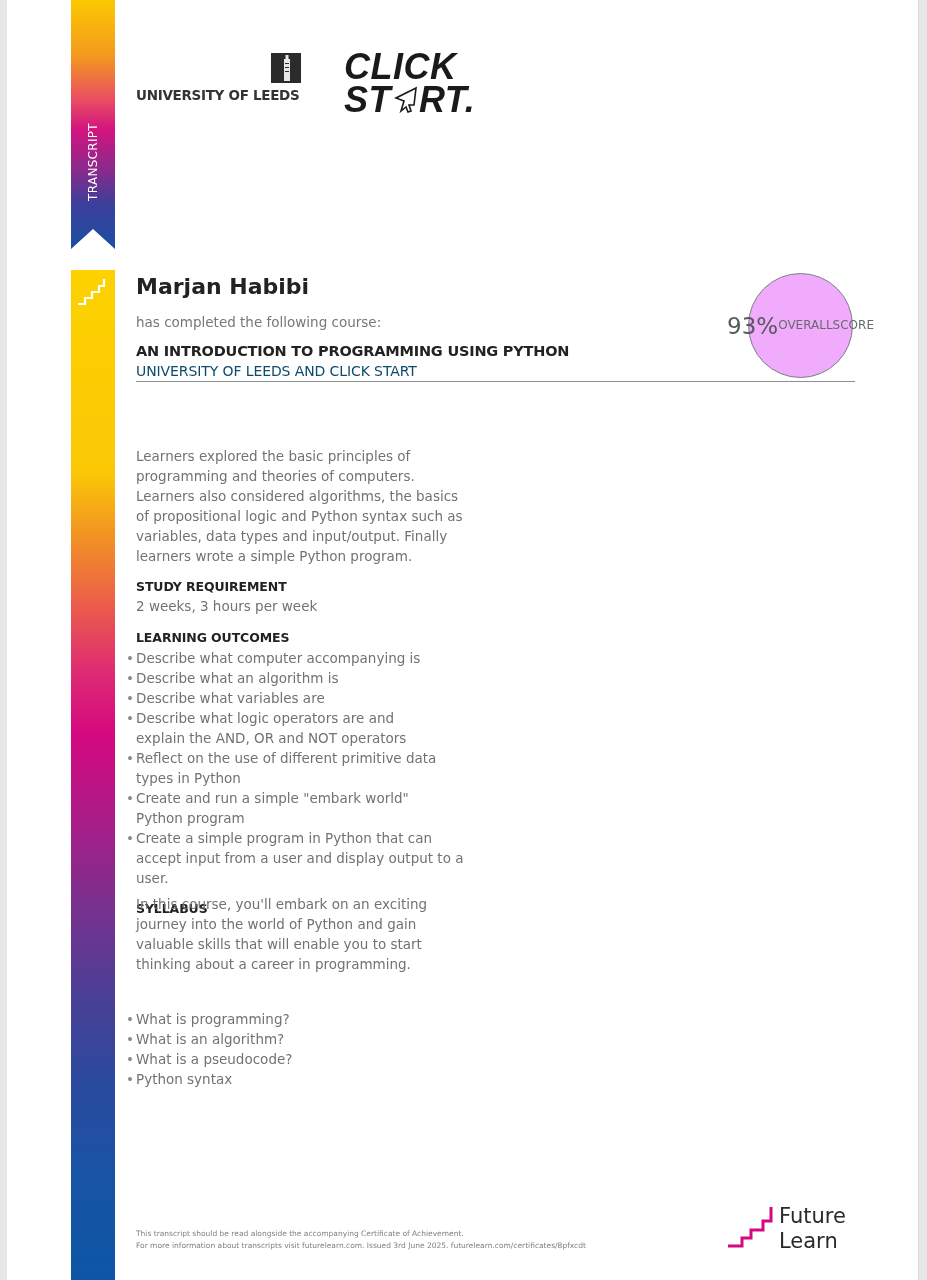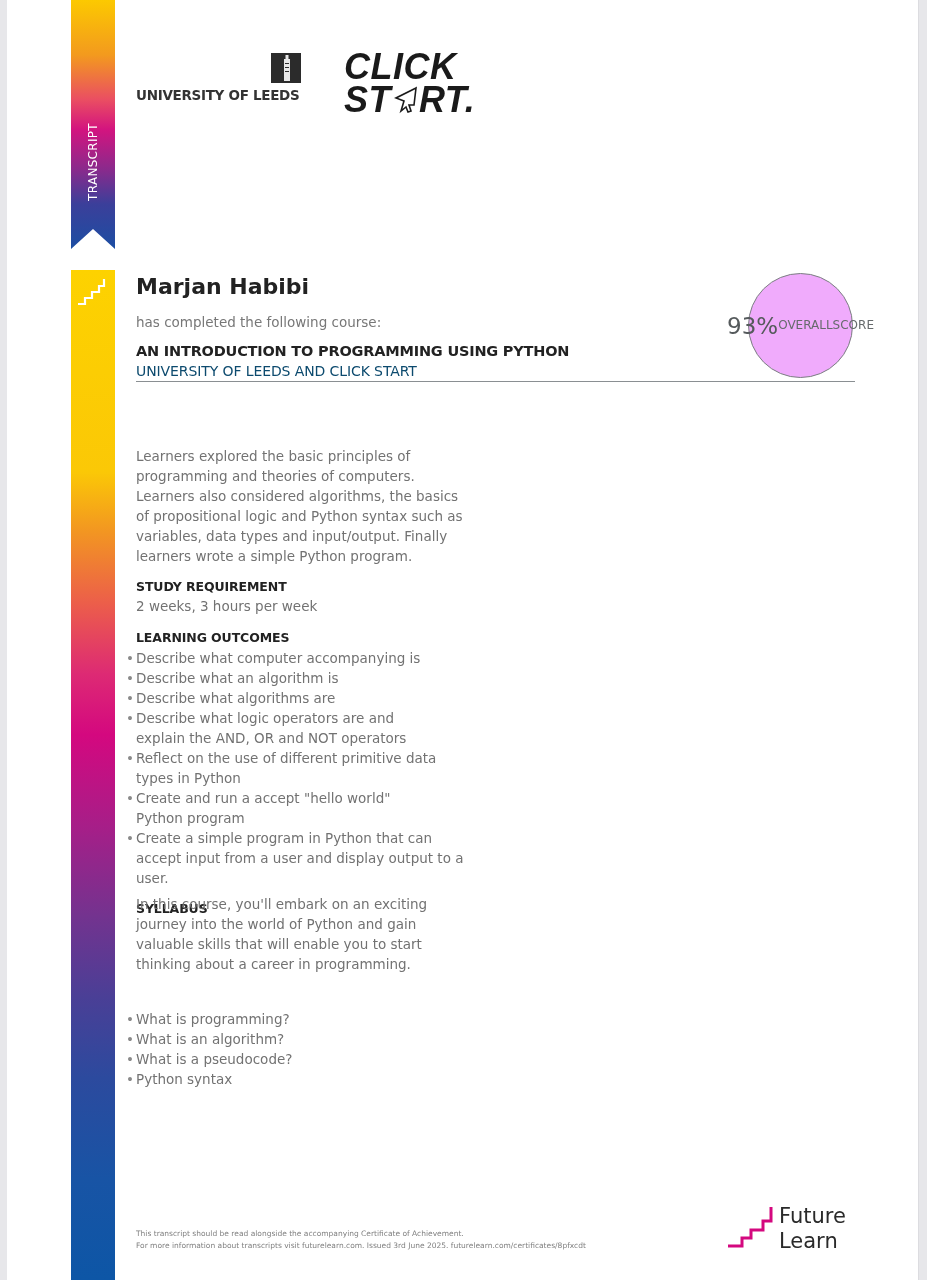--- a/index.html
+++ b/index.html
@@ -122,24 +122,24 @@
 
 <div class="content desc">Learners explored the basic principles of programming and theories of computers. Learners also considered algorithms, the basics of propositional logic and Python syntax such as variables, data types and input/output. Finally learners wrote a simple Python program.</div>
 
 <div class="heading" style="top:579px;">STUDY REQUIREMENT</div>
 <div class="plain" style="top:598px;">2 weeks, 3 hours per week</div>
 
 <div class="heading" style="top:630px;">LEARNING OUTCOMES</div>
 <ul class="bullets" style="top:648px;">
   <li>Describe what computer accompanying is</li>
   <li>Describe what an algorithm is</li>
-  <li>Describe what algorithms are</li>
+  <li>Describe what variables are</li>
   <li style="padding-right:30px;">Describe what logic operators are and explain the AND, OR and NOT operators</li>
   <li style="padding-right:30px;">Reflect on the use of different primitive data types in Python</li>
-  <li style="padding-right:30px;">Create and run a accept "hello world" Python program</li>
+  <li style="padding-right:30px;">Create and run a simple "embark world" Python program</li>
   <li>Create a simple program in Python that can accept input from a user and display output to a user.</li>
 </ul>
 
 <div class="heading" style="top:901px;">SYLLABUS</div>
 <div class="content" style="top:894px;">In this course, you'll embark on an exciting journey into the world of Python and gain valuable skills that will enable you to start thinking about a career in programming.</div>
 <ul class="bullets" style="top:1009px;">
   <li>What is programming?</li>
   <li>What is an algorithm?</li>
   <li>What is a pseudocode?</li>
   <li>Python syntax</li>

